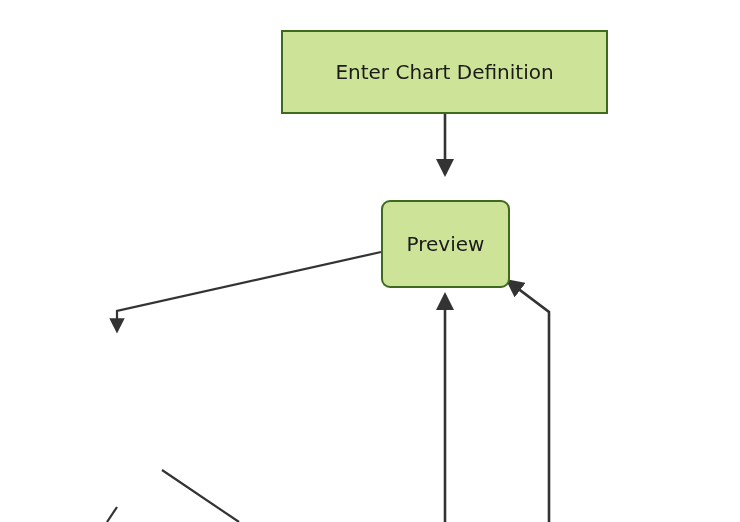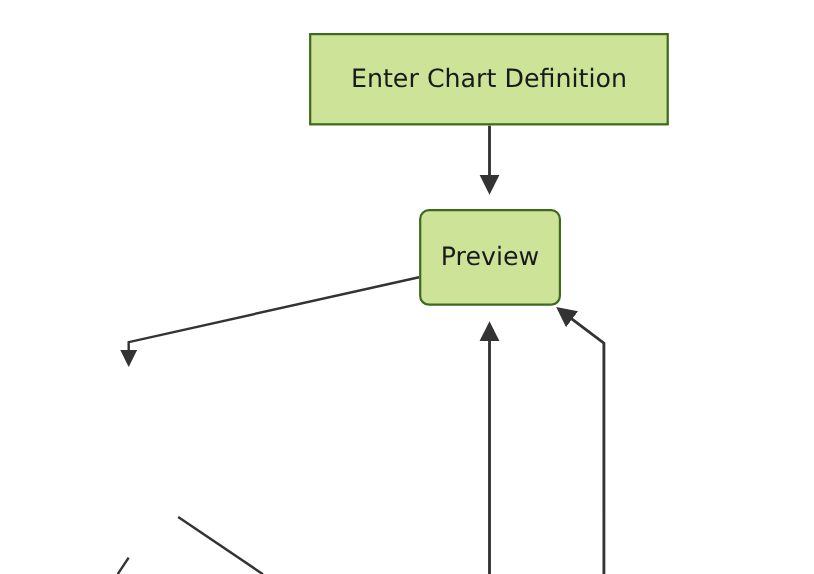--- a/index.html
+++ b/index.html
@@ -29,36 +29,36 @@
     box-sizing: border-box;
     display: flex;
     align-items: center;
     justify-content: center;
     background: #cde498;
     border: 2px solid #3f6a1e;
     color: #1a1a1a;
     z-index: 2;
   }
   .node-label {
-    font-size: 23px;
+    font-size: 20px;
     line-height: 1;
     color: #1a1a1a;
     white-space: nowrap;
     text-align: center;
   }
   #node-enter-chart-definition {
     left: 281px;
     top: 30px;
     width: 327px;
     height: 84px;
     border-radius: 0px;
   }
   #node-preview {
     left: 381px;
-    top: 190px;
+    top: 200px;
     width: 129px;
     height: 88px;
     border-radius: 9px;
   }
   #node-decide {
     left: 37px;
     top: 347px;
     width: 160px;
     height: 160px;
     border: none;

